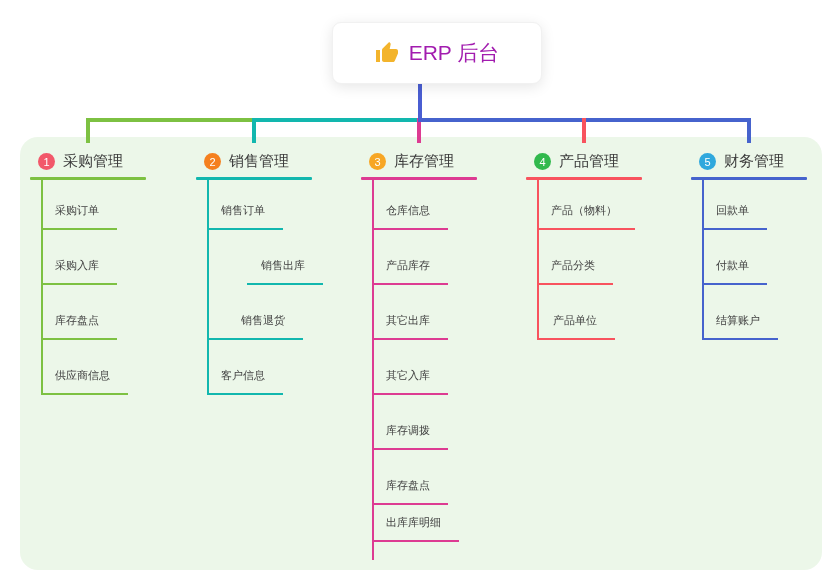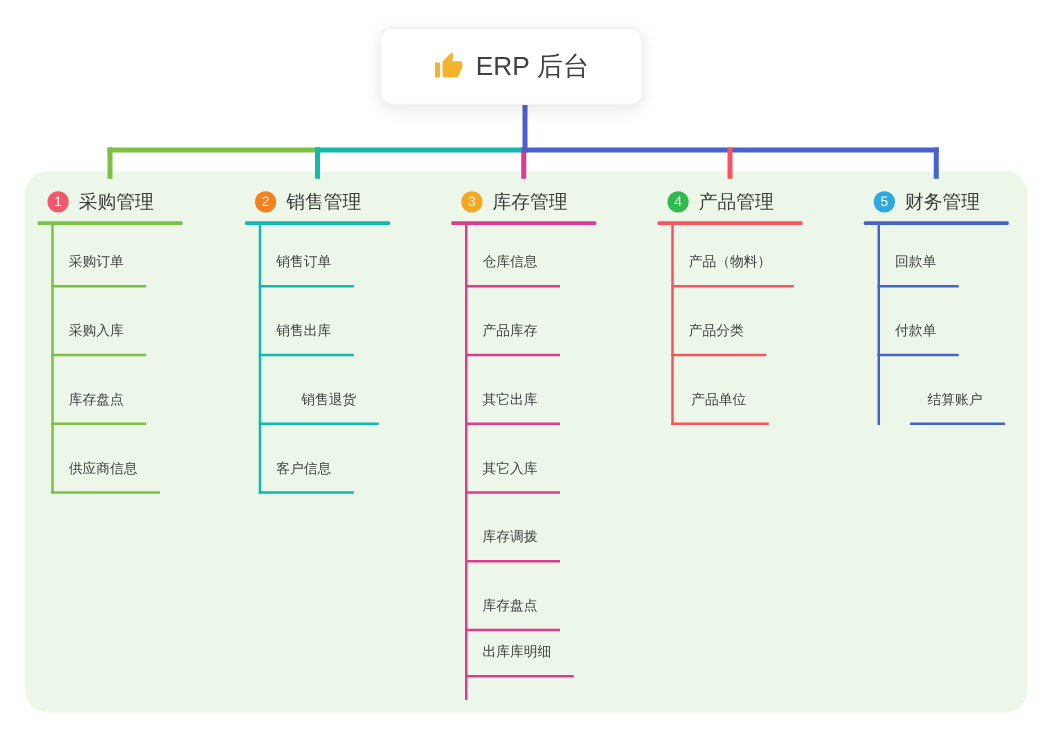--- a/index.html
+++ b/index.html
@@ -1,25 +1,25 @@
 <!DOCTYPE html>
 <html><head>
 <meta charset="utf-8">
 <style>
   html,body{margin:0;padding:0;background:#ffffff;}
   .page{
     position:relative;width:839px;height:588px;overflow:hidden;
     font-family:"Liberation Sans","DejaVu Sans",sans-serif;background:#ffffff;
   }
   .root-node{
-    position:absolute;left:304px;top:22px;width:208px;height:60px;
+    position:absolute;left:332px;top:22px;width:208px;height:60px;
     background:#ffffff;border:1px solid #f1f1f1;border-radius:9px;
     box-shadow:0 3px 14px rgba(0,0,0,.10);
     display:flex;align-items:center;justify-content:center;gap:10px;
-    font-size:21px;color:#404040;font-weight:500;cursor:pointer;
+    font-size:21px;color:#a21caf;font-weight:500;cursor:pointer;
   }
   .thumb{display:inline-flex;width:24px;height:24px;}
   .line{position:absolute;}
   .panel{
     position:absolute;left:20px;top:137px;width:802px;height:433px;
     background:#ecf7e9;border-radius:18px;
   }
   .branch{position:absolute;top:146px;width:150px;}
   .branch-header{
     position:absolute;left:0;top:0;height:31px;display:flex;align-items:center;
@@ -80,21 +80,21 @@
         <div class="child" style="top: 213px; border-bottom-color: rgb(125, 193, 66);">供应商信息</div>
       </div>
       <div class="branch" style="left: 196px;">
         <div class="branch-header">
           <span class="badge" style="background: rgb(245, 128, 31);">2</span>
           <span class="branch-title">销售管理</span>
         </div>
         <div class="branch-underline" style="background: rgb(18, 183, 174);"></div>
         <div class="vline" style="background: rgb(18, 183, 174); height: 215px;"></div>
         <div class="child" style="top: 48px; border-bottom-color: rgb(18, 183, 174);">销售订单</div>
-        <div class="child" style="top: 103px; border-bottom-color: rgb(18, 183, 174);">销售出库</div>
+        <div class="child" style="top: 103px; border-bottom-color: rgb(18, 183, 174); margin-left: 40px;">销售出库</div>
         <div class="child" style="top: 158px; border-bottom-color: rgb(18, 183, 174); padding-left: 34px;">销售退货</div>
         <div class="child" style="top: 213px; border-bottom-color: rgb(18, 183, 174);">客户信息</div>
       </div>
       <div class="branch" style="left: 361px;">
         <div class="branch-header">
           <span class="badge" style="background: rgb(247, 166, 36);">3</span>
           <span class="branch-title">库存管理</span>
         </div>
         <div class="branch-underline" style="background: rgb(221, 59, 146);"></div>
         <div class="vline" style="background: rgb(221, 59, 146); height: 380px;"></div>
@@ -119,16 +119,16 @@
       </div>
       <div class="branch" style="left: 691px;">
         <div class="branch-header">
           <span class="badge" style="background: rgb(47, 168, 221);">5</span>
           <span class="branch-title">财务管理</span>
         </div>
         <div class="branch-underline" style="background: rgb(70, 99, 205);"></div>
         <div class="vline" style="background: rgb(70, 99, 205); height: 160px;"></div>
         <div class="child" style="top: 48px; border-bottom-color: rgb(70, 99, 205);">回款单</div>
         <div class="child" style="top: 103px; border-bottom-color: rgb(70, 99, 205);">付款单</div>
-        <div class="child" style="top: 158px; border-bottom-color: rgb(70, 99, 205); margin-left: 26px;">结算账户</div>
+        <div class="child" style="top: 158px; border-bottom-color: rgb(70, 99, 205);">结算账户</div>
       </div>
     </div>
 </div>
 
 </body></html>

